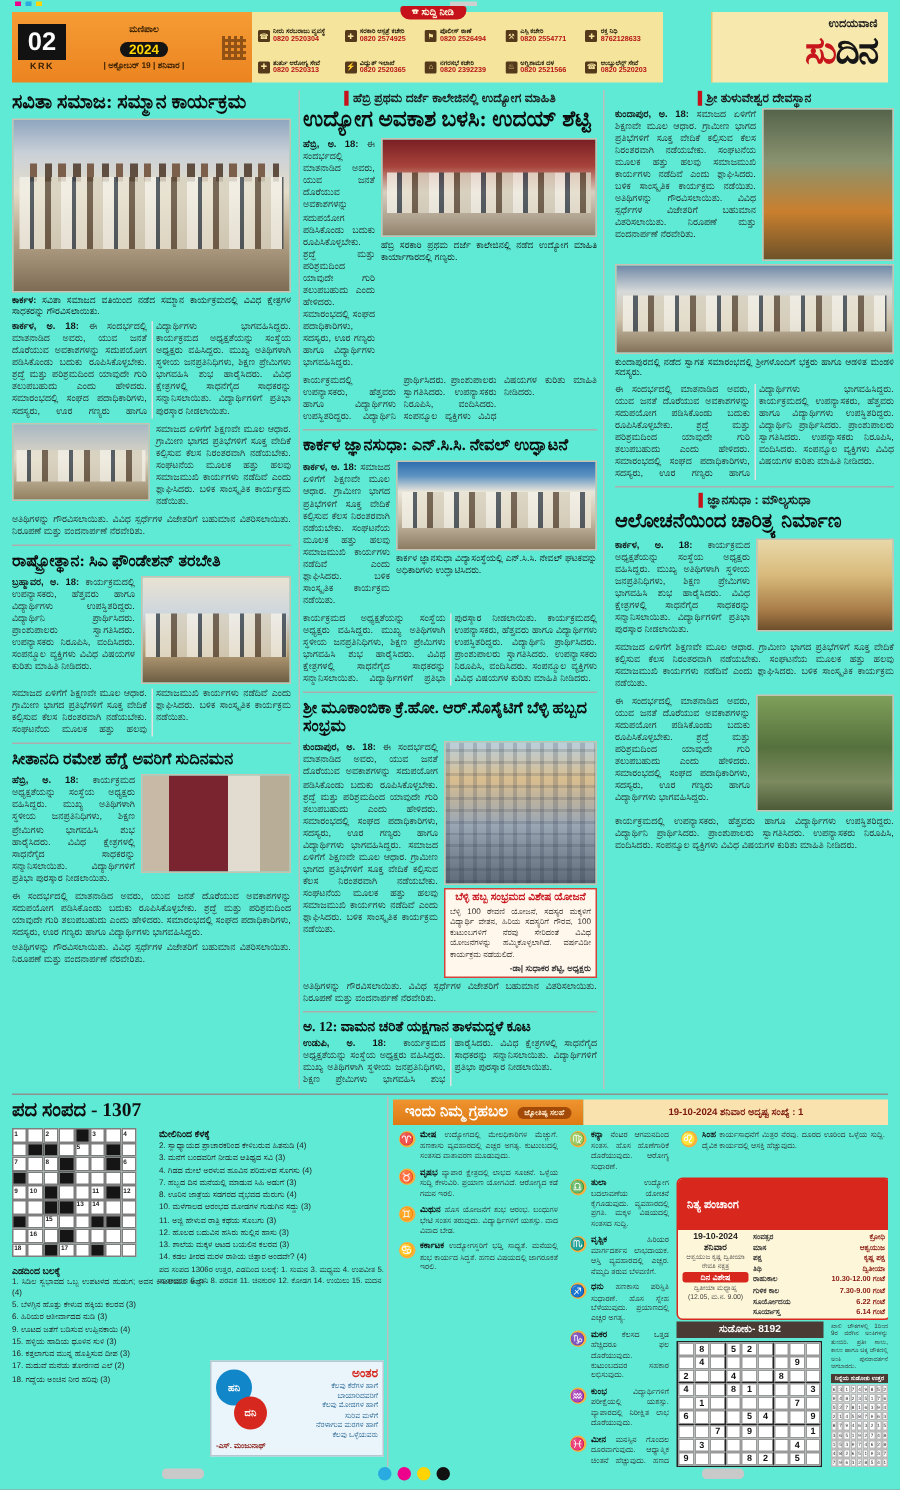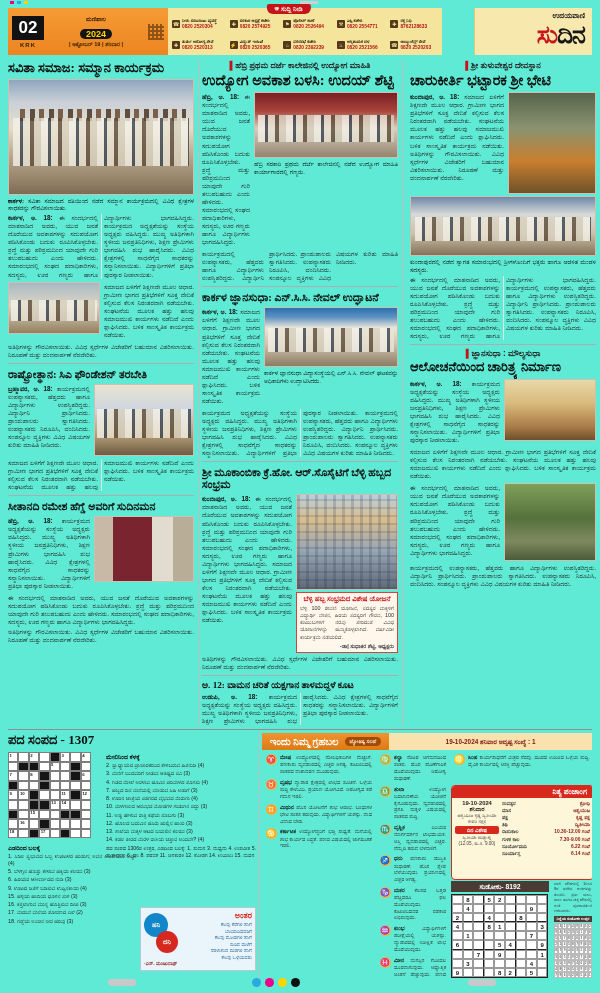--- a/index.html
+++ b/index.html
@@ -102,21 +102,21 @@
   .ab-pill{background:#a34a08;color:#ffe9c8;font-size:5px;font-weight:bold;padding:1px 5px;border-radius:5px;}
   .ab-right{flex:1;background:#f9e2ae;color:#7c150e;font-size:6.4px;font-weight:bold;display:flex;align-items:center;justify-content:center;}
   .h-col{position:absolute;top:23px;}
   #hc0{left:4px;width:106px;} #hc1{left:118px;width:66px;height:224px;overflow:hidden;} #hc2{left:192px;width:136px;height:32px;overflow:hidden;}
   .h-entry{display:flex;gap:3px;margin-bottom:4px;}
   .h-icon{flex:none;width:11px;height:11px;border-radius:50%;background:#f5b043;color:#8a4a06;font-size:8px;line-height:11px;text-align:center;}
   .h-text{margin:0;font-size:5.2px;line-height:1.3;color:#2c2c2c;text-align:justify;}
   .h-text b{font-size:5.6px;color:#111;}
   
   .panch{position:absolute;left:189px;top:54px;width:141px;height:93px;background:#fdf6d8;border:1px solid #d8281e;border-radius:4px;overflow:hidden;}
-  .pa-hd{background:#d8281e;color:#fff;font-size:7.5px;font-weight:bold;text-align:right;padding:1px 6px;}
+  .pa-hd{background:#d8281e;color:#fff;font-size:7.5px;font-weight:bold;text-align:left;padding:12px 6px;}
   .pa-body{display:flex;padding:2px 3px;gap:3px;}
   .pa-left{width:44px;flex:none;text-align:center;}
   .pa-date{font-size:5.8px;font-weight:bold;color:#222;}
   .pa-line{font-size:4.6px;color:#444;line-height:1.25;}
   .pa-badge{background:#d8281e;color:#fff;font-size:5.4px;font-weight:bold;border-radius:2px;margin:2px 0 1px;padding:0.5px 0;}
   .pa-rows{flex:1;}
   .pa-row{display:flex;justify-content:space-between;font-size:4.9px;line-height:1.45;}
   .pa-l{color:#333;font-weight:bold;} .pa-v{color:#8a1a12;font-weight:bold;}
   
   .sud-hd{position:absolute;left:189px;top:150px;width:98px;height:11px;background:#4a3c34;color:#fff;font-size:6.8px;font-weight:bold;text-align:center;line-height:11px;}
@@ -335,21 +335,20 @@
 
     <div class="art">
       <h2 class="hl hl-sm">ಅ. 12: ವಾಮನ ಚರಿತೆ ಯಕ್ಷಗಾನ ತಾಳಮದ್ದಳೆ ಕೂಟ</h2>
       <p class="body cols2"><b class="dl">ಉಡುಪಿ, ಅ. 18:</b> <span>ಕಾರ್ಯಕ್ರಮದ ಅಧ್ಯಕ್ಷತೆಯನ್ನು ಸಂಸ್ಥೆಯ ಅಧ್ಯಕ್ಷರು ವಹಿಸಿದ್ದರು. ಮುಖ್ಯ ಅತಿಥಿಗಳಾಗಿ ಸ್ಥಳೀಯ ಜನಪ್ರತಿನಿಧಿಗಳು, ಶಿಕ್ಷಣ ಪ್ರೇಮಿಗಳು ಭಾಗವಹಿಸಿ ಶುಭ ಹಾರೈಸಿದರು. ವಿವಿಧ ಕ್ಷೇತ್ರಗಳಲ್ಲಿ ಸಾಧನೆಗೈದ ಸಾಧಕರನ್ನು ಸನ್ಮಾನಿಸಲಾಯಿತು. ವಿದ್ಯಾರ್ಥಿಗಳಿಗೆ ಪ್ರತಿಭಾ ಪುರಸ್ಕಾರ ನೀಡಲಾಯಿತು.</span></p>
     </div>
   </div>
 
   <div class="col" id="col3">
     <div class="art">
       <div class="kicker"><span class="kbar">▌</span><span>ಶ್ರೀ ತುಳುವೇಶ್ವರ ದೇವಸ್ಥಾನ</span></div>
-      <h2 class="hl hl-lg">ಚಾರುಕೀರ್ತಿ ಭಟ್ಟಾರಕ ಶ್ರೀ ಭೇಟಿ</h2>
       <div class="row">
         <p class="body grow"><b class="dl">ಕುಂದಾಪುರ, ಅ. 18:</b> <span>ಸಮಾಜದ ಏಳಿಗೆಗೆ ಶಿಕ್ಷಣವೇ ಮೂಲ ಆಧಾರ. ಗ್ರಾಮೀಣ ಭಾಗದ ಪ್ರತಿಭೆಗಳಿಗೆ ಸೂಕ್ತ ವೇದಿಕೆ ಕಲ್ಪಿಸುವ ಕೆಲಸ ನಿರಂತರವಾಗಿ ನಡೆಯಬೇಕು. ಸಂಘಟನೆಯ ಮೂಲಕ ಹತ್ತು ಹಲವು ಸಮಾಜಮುಖಿ ಕಾರ್ಯಗಳು ನಡೆದಿವೆ ಎಂದು ಶ್ಲಾಘಿಸಿದರು. ಬಳಿಕ ಸಾಂಸ್ಕೃತಿಕ ಕಾರ್ಯಕ್ರಮ ನಡೆಯಿತು.</span> <span>ಅತಿಥಿಗಳನ್ನು ಗೌರವಿಸಲಾಯಿತು. ವಿವಿಧ ಸ್ಪರ್ಧೆಗಳ ವಿಜೇತರಿಗೆ ಬಹುಮಾನ ವಿತರಿಸಲಾಯಿತು. ನಿರೂಪಣೆ ಮತ್ತು ವಂದನಾರ್ಪಣೆ ನೆರವೇರಿತು.</span></p>
         <div class="ph ph-priest"></div>
       </div>
       <div class="ph ph-group2">
           <div class="crowd"></div>
         </div>
       <p class="caption">ಕುಂದಾಪುರದಲ್ಲಿ ನಡೆದ ಸ್ವಾಗತ ಸಮಾರಂಭದಲ್ಲಿ ಶ್ರೀಗಳೊಂದಿಗೆ ಭಕ್ತರು ಹಾಗೂ ಆಡಳಿತ ಮಂಡಳಿ ಸದಸ್ಯರು.</p>
       <p class="body cols2"><span>ಈ ಸಂದರ್ಭದಲ್ಲಿ ಮಾತನಾಡಿದ ಅವರು, ಯುವ ಜನತೆ ದೊರೆಯುವ ಅವಕಾಶಗಳನ್ನು ಸದುಪಯೋಗ ಪಡಿಸಿಕೊಂಡು ಬದುಕು ರೂಪಿಸಿಕೊಳ್ಳಬೇಕು. ಶ್ರದ್ಧೆ ಮತ್ತು ಪರಿಶ್ರಮದಿಂದ ಯಾವುದೇ ಗುರಿ ತಲುಪಬಹುದು ಎಂದು ಹೇಳಿದರು. ಸಮಾರಂಭದಲ್ಲಿ ಸಂಘದ ಪದಾಧಿಕಾರಿಗಳು, ಸದಸ್ಯರು, ಊರ ಗಣ್ಯರು ಹಾಗೂ ವಿದ್ಯಾರ್ಥಿಗಳು ಭಾಗವಹಿಸಿದ್ದರು.</span> <span>ಕಾರ್ಯಕ್ರಮದಲ್ಲಿ ಉಪನ್ಯಾಸಕರು, ಹೆತ್ತವರು ಹಾಗೂ ವಿದ್ಯಾರ್ಥಿಗಳು ಉಪಸ್ಥಿತರಿದ್ದರು. ವಿದ್ಯಾರ್ಥಿನಿ ಪ್ರಾರ್ಥಿಸಿದರು. ಪ್ರಾಂಶುಪಾಲರು ಸ್ವಾಗತಿಸಿದರು. ಉಪನ್ಯಾಸಕರು ನಿರೂಪಿಸಿ, ವಂದಿಸಿದರು. ಸಂಪನ್ಮೂಲ ವ್ಯಕ್ತಿಗಳು ವಿವಿಧ ವಿಷಯಗಳ ಕುರಿತು ಮಾಹಿತಿ ನೀಡಿದರು.</span></p>
     </div>

